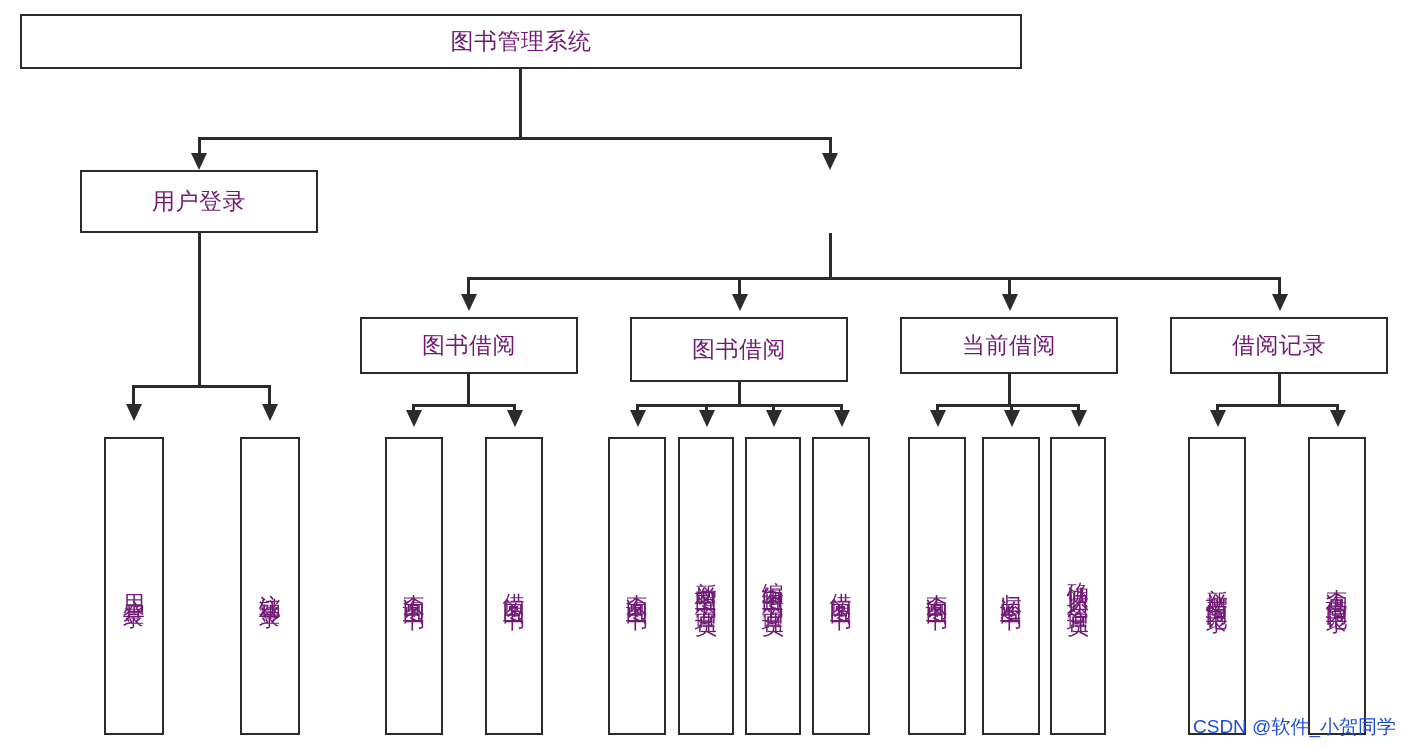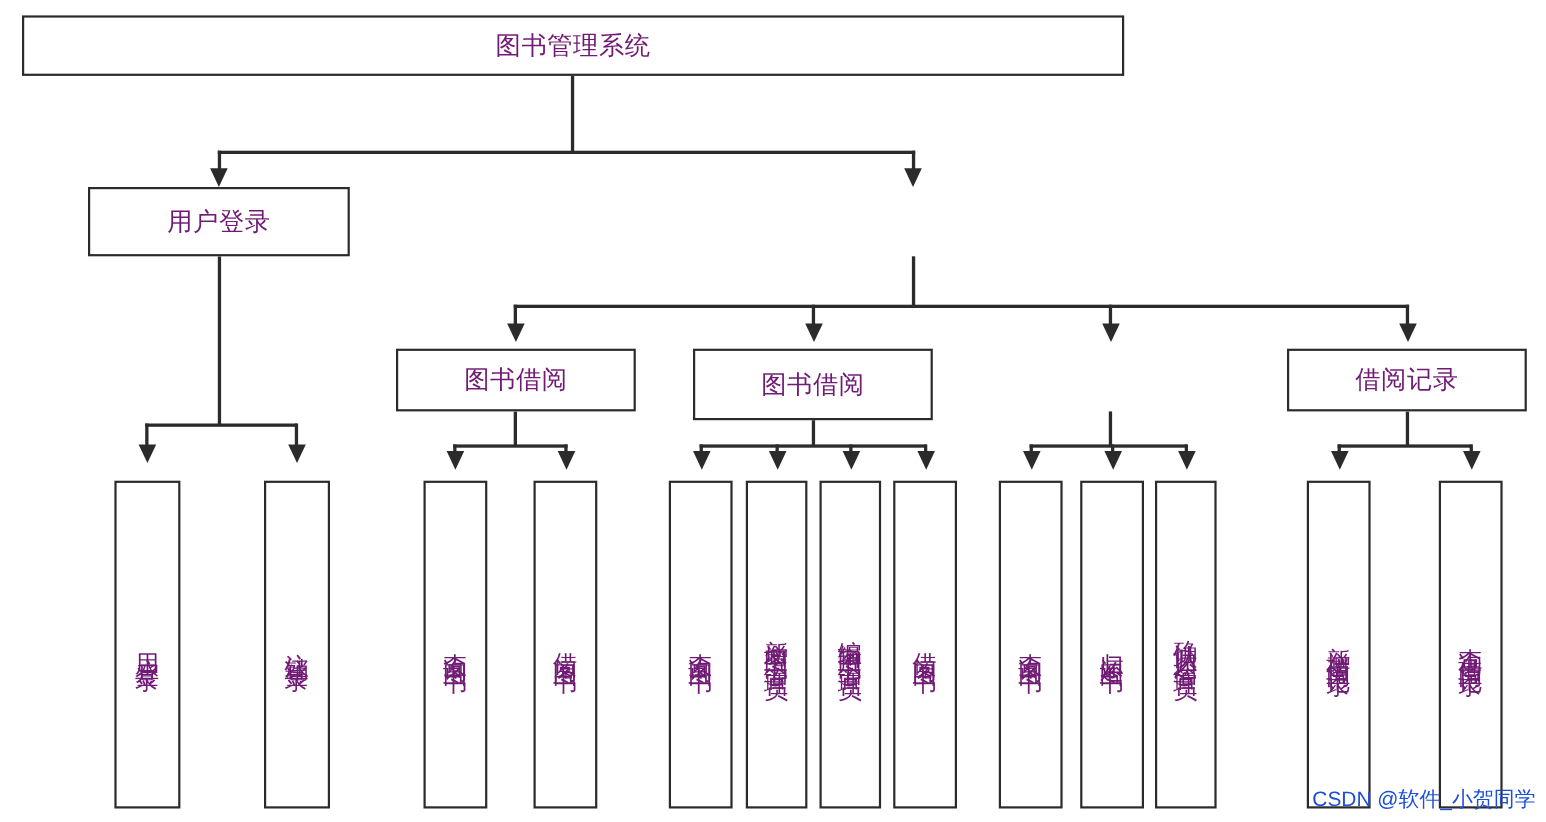--- a/index.html
+++ b/index.html
@@ -143,20 +143,23 @@
   <div class="node" style="left:80px; top:170px; width:238px; height:63px;">
     <span class="node-label">用户登录</span>
   </div>
 
   <div class="node" style="left:360px; top:317px; width:218px; height:57px;">
     <span class="node-label">图书借阅</span>
   </div>
   <div class="node" style="left:630px; top:317px; width:218px; height:65px;">
     <span class="node-label">图书借阅</span>
   </div>
+  <div class="node" style="left:900px; top:317px; width:218px; height:57px;">
+    <span class="node-label">当前借阅</span>
+  </div>
   <div class="node" style="left:1170px; top:317px; width:218px; height:57px;justify-content:center;">
     <span class="node-label">借阅记录</span>
   </div>
 
   <div class="node vertical" style="left:104px; top:437px; width:60px; height:298px;">
     <span class="node-label">用户登录</span>
   </div>
   <div class="node vertical" style="left:240px; top:437px; width:60px; height:298px;">
     <span class="node-label">注销登录</span>
   </div>

